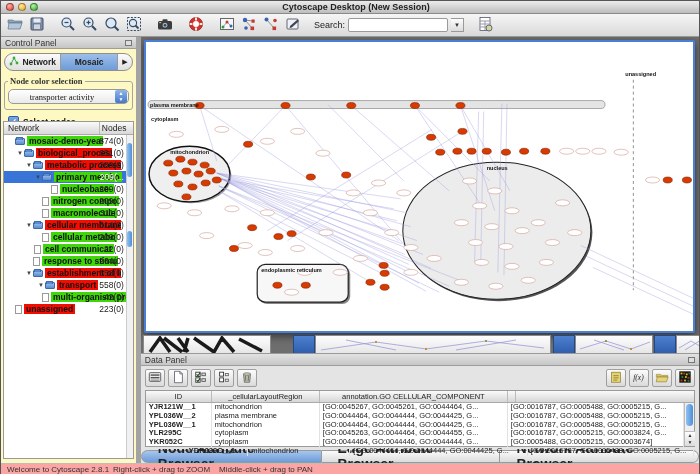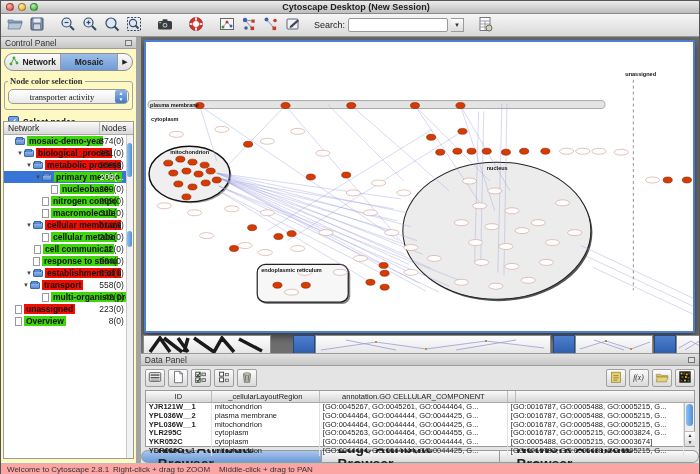--- a/index.html
+++ b/index.html
@@ -399,43 +399,37 @@
               <span class="ticon file"></span>
               <span class="chip green">response to stimulu</span>
               <span class="tval">264(0)</span>
             </div>
             <div class="trow" style="padding-left: 21px;">
               <span class="expander">▼</span>
               <span class="ticon folder"></span>
               <span class="chip red">establishment of lo</span>
               <span class="tval">558(0)</span>
             </div>
-            <div class="trow" style="padding-left: 18px;">
+            <div class="trow" style="padding-left: 33px;">
               <span class="expander">▼</span>
               <span class="ticon folder"></span>
               <span class="chip red">transport</span>
               <span class="tval">558(0)</span>
             </div>
             <div class="trow" style="padding-left: 30px;">
               <span class="expander"></span>
               <span class="ticon file"></span>
               <span class="chip green">multi-organism pro</span>
               <span class="tval">42(0)</span>
             </div>
             <div class="trow" style="padding-left: 3px;">
               <span class="expander"></span>
               <span class="ticon file"></span>
               <span class="chip red">unassigned</span>
               <span class="tval">223(0)</span>
-            </div>
-            <div class="trow" style="padding-left: 3px;">
-              <span class="expander"></span>
-              <span class="ticon file"></span>
-              <span class="chip green">Overview</span>
-              <span class="tval">8(0)</span>
             </div>
           </div>
         <div class="vscroll">
           <div class="vthumb" style="top:8px;height:34px;"></div>
           <div class="vthumb" style="top:96px;height:16px;"></div>
         </div>
       </div>
     </div>
 
     <div class="rightcol">
@@ -740,21 +734,21 @@
                 <div style="width: 188px;">[GO:0045263, GO:0044464, GO:0044455, G...</div>
                 <div style="width: 176px;">[GO:0016787, GO:0005215, GO:0003824, G...</div>
               </div>
               <div class="drow">
                 <div class="cid" style="width: 66px;">YKR052C</div>
                 <div style="width: 108px;">cytoplasm</div>
                 <div style="width: 188px;">[GO:0044464, GO:0044446, GO:0044444, G...</div>
                 <div style="width: 176px;">[GO:0005488, GO:0005215, GO:0003674]</div>
               </div>
               <div class="drow">
-                <div class="cid" style="width: 66px;">YDR039C__1</div>
+                <div class="cid" style="width: 66px; margin-left: 40px;">YDR039C__1</div>
                 <div style="width: 108px;">mitochondrion</div>
                 <div style="width: 188px;">[GO:0044464, GO:0044444, GO:0044425, G...</div>
                 <div style="width: 176px;">[GO:0016787, GO:0005488, GO:0005215, G...</div>
               </div>
             </div>
           <div class="dscroll">
             <div class="dthumb"></div>
             <div class="dsarrows">▲<br>▼</div>
           </div>
         </div>

